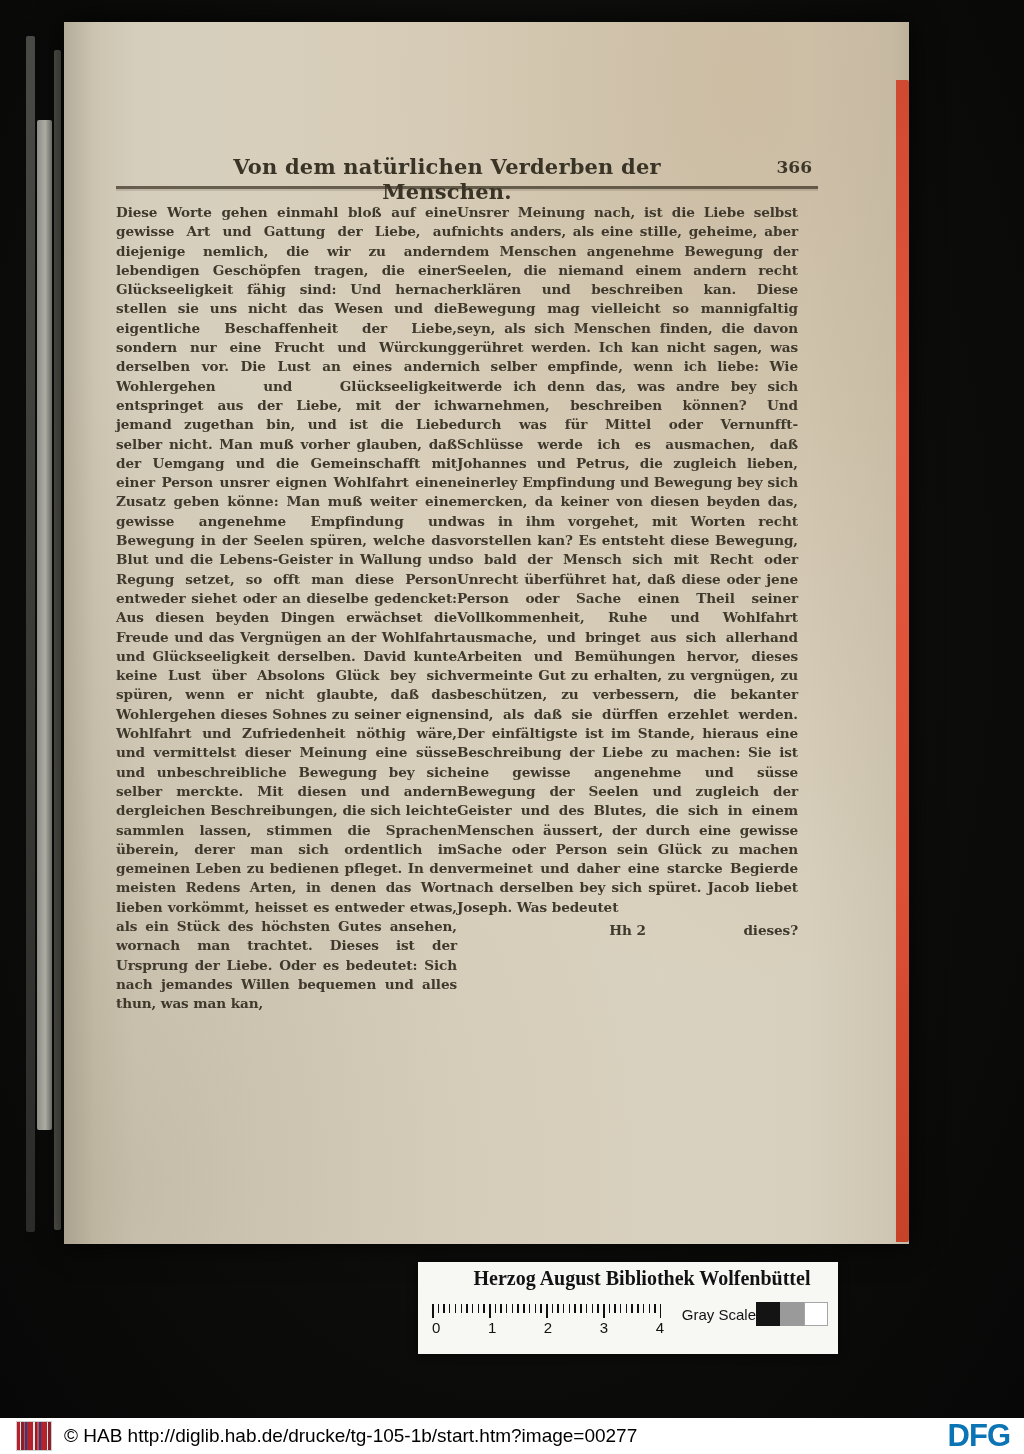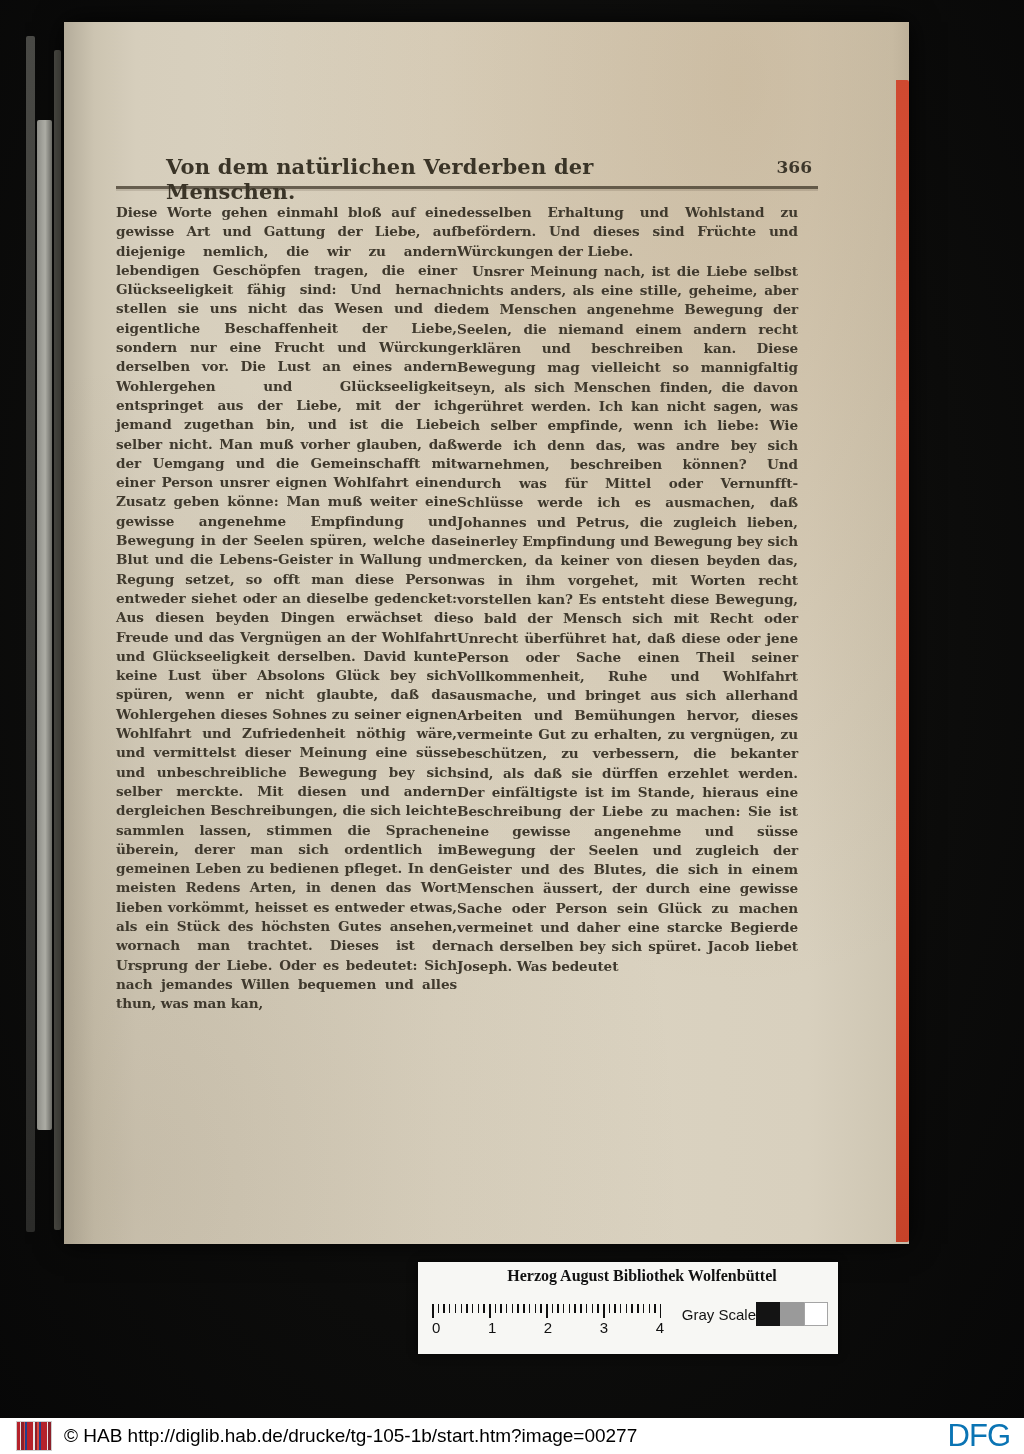--- a/index.html
+++ b/index.html
@@ -29,21 +29,21 @@
   }
   .red-edge {
     position:absolute; right:0; top:58px; width:13px; height:1162px;
     background:linear-gradient(180deg,#cf4930,#e2573e 28%, #dd5036 68%, #c64229);
     border-radius:0 2px 2px 0;
   }
 
   .text-block { position:absolute; left:52px; top:132px; width:702px; color:#3d372b; }
   .header-row { position:relative; height:30px; }
   .running-title {
-    position:absolute; left:50px; right:90px; text-align:left;
+    position:absolute; left:50px; right:90px; text-align:center;
     font-weight:bold; font-size:21px; letter-spacing:.2px; color:#3a3427;
   }
   .page-number { position:absolute; right:6px; top:3px; font-size:17px; font-weight:bold; }
   .header-rule { border-bottom:3px solid rgba(58,50,36,.72); margin:2px 0 14px 0;
     box-shadow:0 2px 0 rgba(58,50,36,.15); }
 
   .cols { display:flex; }
   .col {
     width:341px; font-size:13.6px; line-height:1.42; text-align:justify;
     font-weight:bold; letter-spacing:-.1px; color:#3f392d;
@@ -54,21 +54,21 @@
   .sig-row { position:relative; display:flex; justify-content:center; margin-top:4px; font-weight:bold; font-size:13.6px; }
   .catchword { position:absolute; right:0; top:0; }
 
   
   .calib {
     position:absolute; left:418px; top:1262px; width:420px; height:92px;
     background:#f7f7f4; box-shadow:0 0 8px rgba(0,0,0,.6); color:#121212;
   }
   .calib-title {
     text-align:center; font-family:"Liberation Serif", serif; font-weight:bold;
-    font-size:16px; padding-top:5px;margin-left:28px;
+    font-size:20px; padding-top:5px;margin-left:28px;
   }
   .ruler { position:absolute; left:14px; top:42px; width:232px; }
   .ruler-ticks {
     height:14px; width:229px;
     background-image:
       repeating-linear-gradient(90deg, #101010 0 1.3px, transparent 1.3px 5.7px),
       repeating-linear-gradient(90deg, #101010 0 2.2px, transparent 2.2px 57px);
     background-size:100% 9px, 100% 14px;
     background-repeat:repeat-x;
     background-position:top left, top left;
@@ -94,21 +94,21 @@
     background:repeating-linear-gradient(90deg,
       #b5222b 0 3px, #e8e8e8 3px 4.5px, #8c1f29 4.5px 7px,
       #d9463d 7px 8.5px, #20418c 8.5px 10.5px, #b5222b 10.5px 13.5px);
     border:1px solid #cfcfcf;
   }
   .copy-text {
     margin-left:12px; font-family:"Liberation Sans", sans-serif; font-size:19px; color:#000;
   }
   .dfg-logo {
     margin-left:auto; margin-right:14px;
-    font-family:"Liberation Sans", sans-serif; font-weight:normal; font-size:31px;
+    font-family:"Liberation Sans", sans-serif; font-weight:bold; font-size:31px;
     color:#0a74b4; letter-spacing:-1px;
   }
 </style>
 </head>
 <body>
 
 <div class="stage">
 
   <div class="edge-strip strip-a"></div>
   <div class="edge-strip strip-b"></div>
@@ -122,22 +122,25 @@
         <div class="running-title">Von dem natürlichen Verderben der Menschen.</div>
         <div class="page-number">366</div>
       </div>
       <div class="header-rule"></div>
 
       <div class="cols">
         <div class="col">
           <p>Diese Worte gehen einmahl bloß auf eine gewisse Art und Gattung der Liebe, auf diejenige nemlich, die wir zu andern lebendigen Geschöpfen tragen, die einer Glückseeligkeit fähig sind: Und hernach stellen sie uns nicht das Wesen und die eigentliche Beschaffenheit der Liebe, sondern nur eine Frucht und Würckung derselben vor. Die Lust an eines andern Wohlergehen und Glückseeligkeit entspringet aus der Liebe, mit der ich jemand zugethan bin, und ist die Liebe selber nicht. Man muß vorher glauben, daß der Uemgang und die Gemeinschafft mit einer Person unsrer eignen Wohlfahrt einen Zusatz geben könne: Man muß weiter eine gewisse angenehme Empfindung und Bewegung in der Seelen spüren, welche das Blut und die Lebens-Geister in Wallung und Regung setzet, so offt man diese Person entweder siehet oder an dieselbe gedencket: Aus diesen beyden Dingen erwächset die Freude und das Vergnügen an der Wohlfahrt und Glückseeligkeit derselben. David kunte keine Lust über Absolons Glück bey sich spüren, wenn er nicht glaubte, daß das Wohlergehen dieses Sohnes zu seiner eignen Wohlfahrt und Zufriedenheit nöthig wäre, und vermittelst dieser Meinung eine süsse und unbeschreibliche Bewegung bey sich selber merckte. Mit diesen und andern dergleichen Beschreibungen, die sich leichte sammlen lassen, stimmen die Sprachen überein, derer man sich ordentlich im gemeinen Leben zu bedienen pfleget. In den meisten Redens Arten, in denen das Wort lieben vorkömmt, heisset es entweder etwas, als ein Stück des höchsten Gutes ansehen, wornach man trachtet. Dieses ist der Ursprung der Liebe. Oder es bedeutet: Sich nach jemandes Willen bequemen und alles thun, was man kan,</p>
         </div>
         <div class="col">
-          <p>desselben Erhaltung und Wohlstand zu befördern. Und dieses sind Früchte und Würckungen der Liebe.</p>
           <p>Unsrer Meinung nach, ist die Liebe selbst nichts anders, als eine stille, geheime, aber dem Menschen angenehme Bewegung der Seelen, die niemand einem andern recht erklären und beschreiben kan. Diese Bewegung mag vielleicht so mannigfaltig seyn, als sich Menschen finden, die davon gerühret werden. Ich kan nicht sagen, was ich selber empfinde, wenn ich liebe: Wie werde ich denn das, was andre bey sich warnehmen, beschreiben können? Und durch was für Mittel oder Vernunfft-Schlüsse werde ich es ausmachen, daß Johannes und Petrus, die zugleich lieben, einerley Empfindung und Bewegung bey sich mercken, da keiner von diesen beyden das, was in ihm vorgehet, mit Worten recht vorstellen kan? Es entsteht diese Bewegung, so bald der Mensch sich mit Recht oder Unrecht überführet hat, daß diese oder jene Person oder Sache einen Theil seiner Vollkommenheit, Ruhe und Wohlfahrt ausmache, und bringet aus sich allerhand Arbeiten und Bemühungen hervor, dieses vermeinte Gut zu erhalten, zu vergnügen, zu beschützen, zu verbessern, die bekanter sind, als daß sie dürffen erzehlet werden. Der einfältigste ist im Stande, hieraus eine Beschreibung der Liebe zu machen: Sie ist eine gewisse angenehme und süsse Bewegung der Seelen und zugleich der Geister und des Blutes, die sich in einem Menschen äussert, der durch eine gewisse Sache oder Person sein Glück zu machen vermeinet und daher eine starcke Begierde nach derselben bey sich spüret. Jacob liebet Joseph. Was bedeutet</p>
+          <div class="sig-row">
+            <span class="signature">Hh 2</span>
+            <span class="catchword">dieses?</span>
+          </div>
         </div>
       </div>
     </div>
   </div>
 
   <div class="calib">
     <div class="calib-title">Herzog August Bibliothek Wolfenbüttel</div>
     <div class="ruler">
       <div class="ruler-ticks"></div>
       <div class="ruler-numbers">

